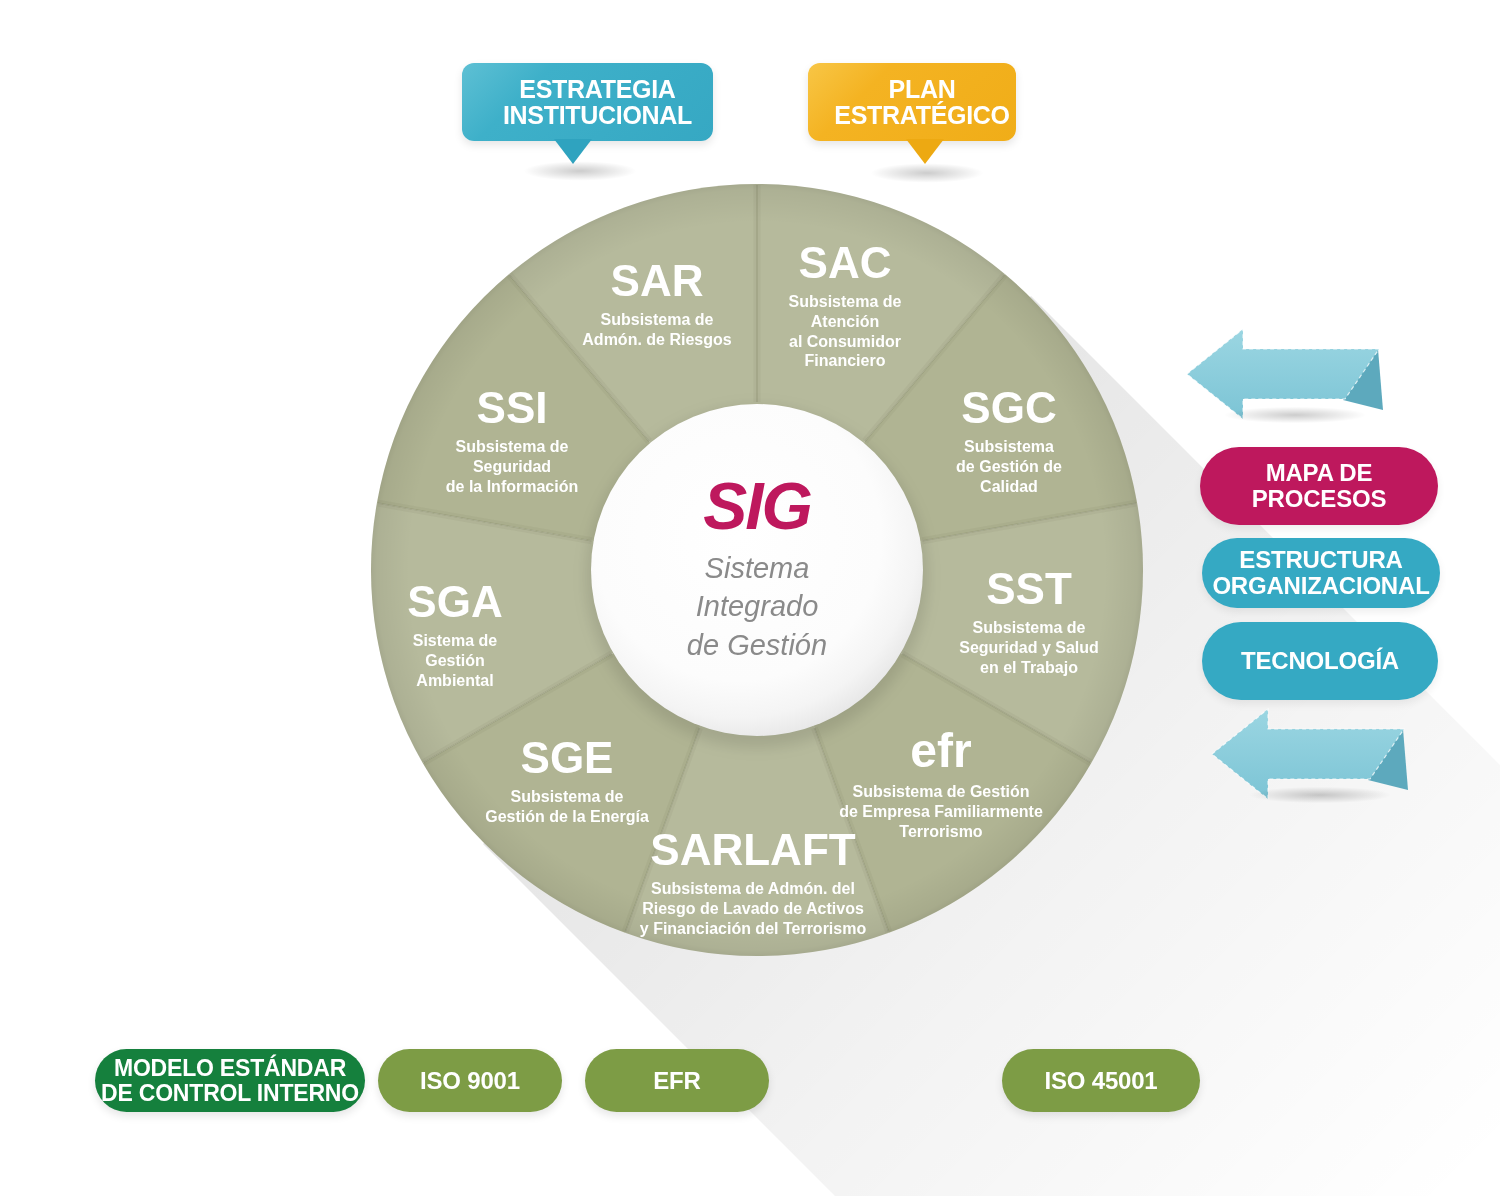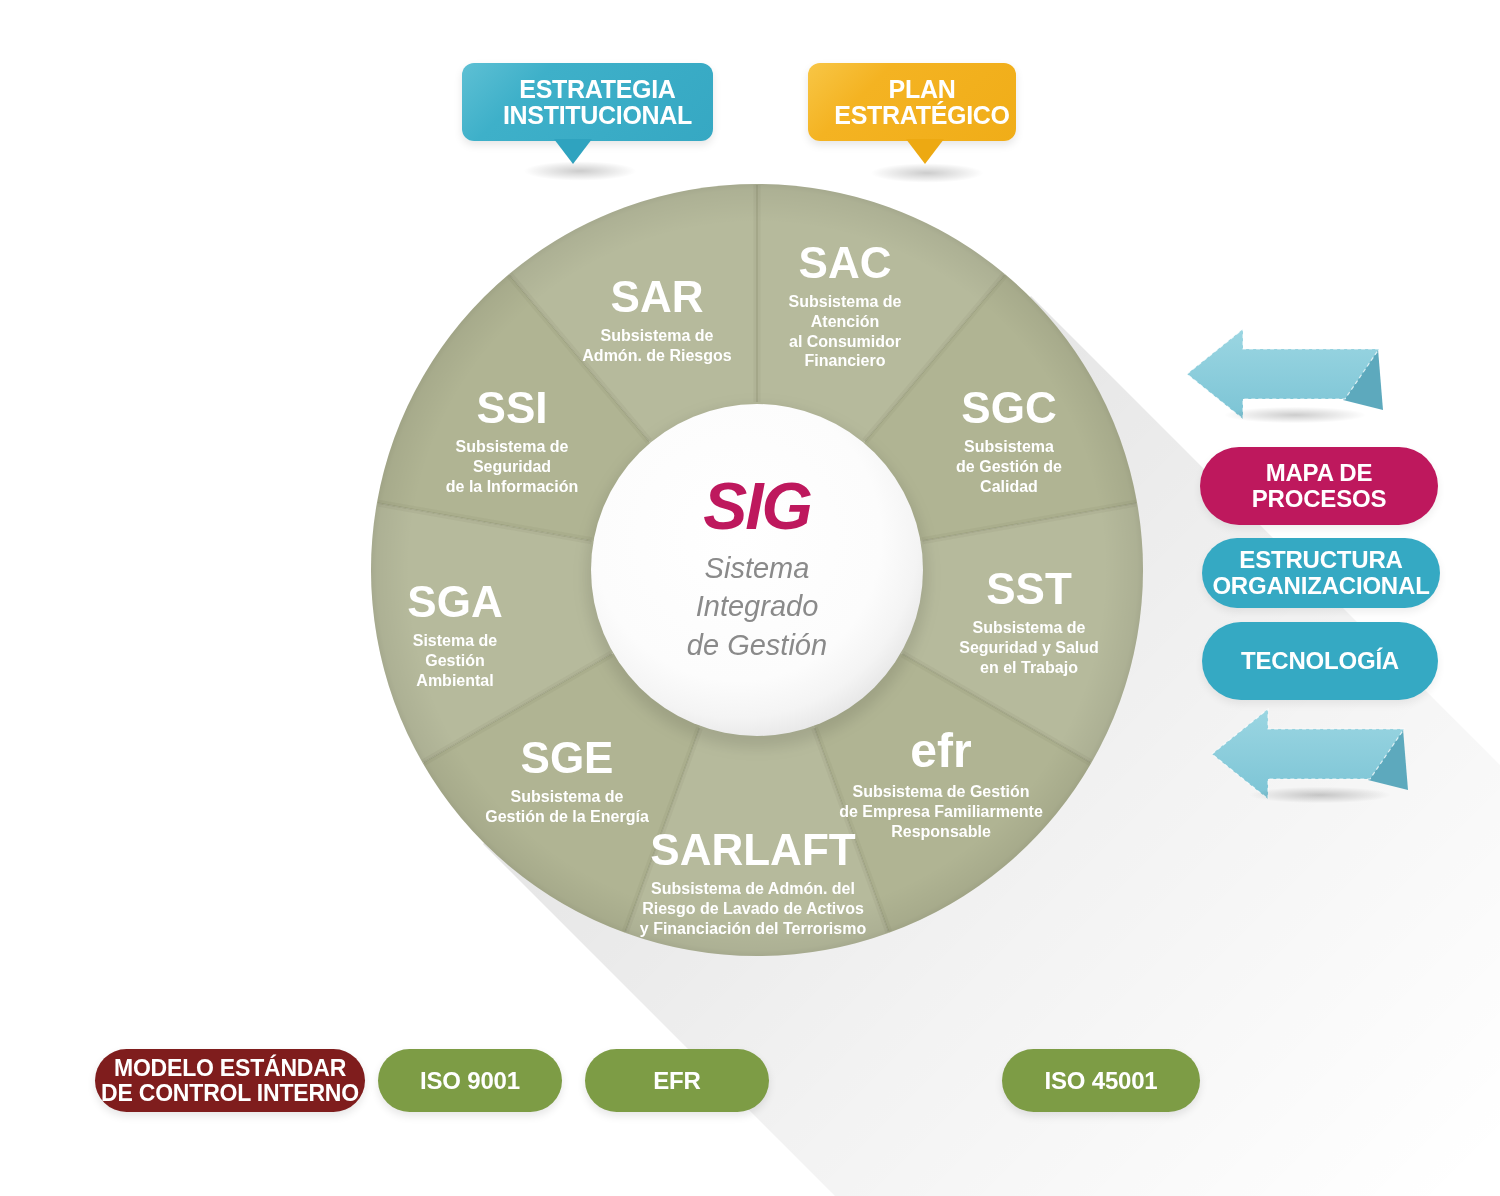--- a/index.html
+++ b/index.html
@@ -146,21 +146,21 @@
 
   <div class="center-label" style="left:757px;top:568px;">
     <span class="center-title" id="sig-title" style="color: #be185d;">SIG</span>
     <div class="center-sub">
       <span>Sistema</span>
       <span>Integrado</span>
       <span>de Gestión</span>
     </div>
   </div>
 
-  <div class="seg-label" style="left:657px;top:320px;">
+  <div class="seg-label" style="left:657px;top:304px;">
     <span class="seg-acronym">SAR</span>
     <div class="seg-sub">
       <span>Subsistema de</span>
       <span>Admón. de Riesgos</span>
     </div>
   </div>
 
   <div class="seg-label" style="left:845px;top:306px;">
     <span class="seg-acronym">SAC</span>
     <div class="seg-sub">
@@ -187,21 +187,21 @@
       <span>Seguridad y Salud</span>
       <span>en el Trabajo</span>
     </div>
   </div>
 
   <div class="seg-label" style="left:941px;top:784px;">
     <span class="seg-acronym efr">efr</span>
     <div class="seg-sub">
       <span>Subsistema de Gestión</span>
       <span>de Empresa Familiarmente</span>
-      <span>Responsable</span>
+      <span>Terrorismo</span>
     </div>
   </div>
 
   <div class="seg-label" style="left:753px;top:883px;width:320px;">
     <span class="seg-acronym">SARLAFT</span>
     <div class="seg-sub">
       <span>Subsistema de Admón. del</span>
       <span>Riesgo de Lavado de Activos</span>
       <span>y Financiación del Terrorismo</span>
     </div>
@@ -256,21 +256,21 @@
   <div class="pill pill-teal pill-tecnologia" style="background:#35a9c3;">
     <span>TECNOLOGÍA</span>
   </div>
 
   <svg class="arrow-svg" style="left:1210px;top:706px;" width="200" height="96" viewBox="0 0 200 96">
     <polygon points="158,74 193,23 198,84" fill="#5da9bd"></polygon>
     <polygon points="2,48 58,3 58,23 194,23 160,73 58,73 58,93" fill="url(#arrGrad)" stroke="rgba(255,255,255,0.75)" stroke-width="1.2" stroke-dasharray="4 3"></polygon>
   </svg>
   <div class="soft-shadow" style="left:1225px;top:784px;width:190px;height:22px;"></div>
 
-  <div class="pill pill-green pill-modelo" style="background:#7f1d1d;">
+  <div class="pill pill-green pill-modelo" style="background:#15803d;">
     <span>MODELO ESTÁNDAR</span>
     <span>DE CONTROL INTERNO</span>
   </div>
   <div class="pill pill-green pill-iso9001" style="background:#7d9c45;">
     <span>ISO 9001</span>
   </div>
   <div class="pill pill-green pill-efr" style="background:#7d9c45;">
     <span>EFR</span>
   </div>
   <div class="pill pill-green pill-iso45001" style="background:#7d9c45;">

